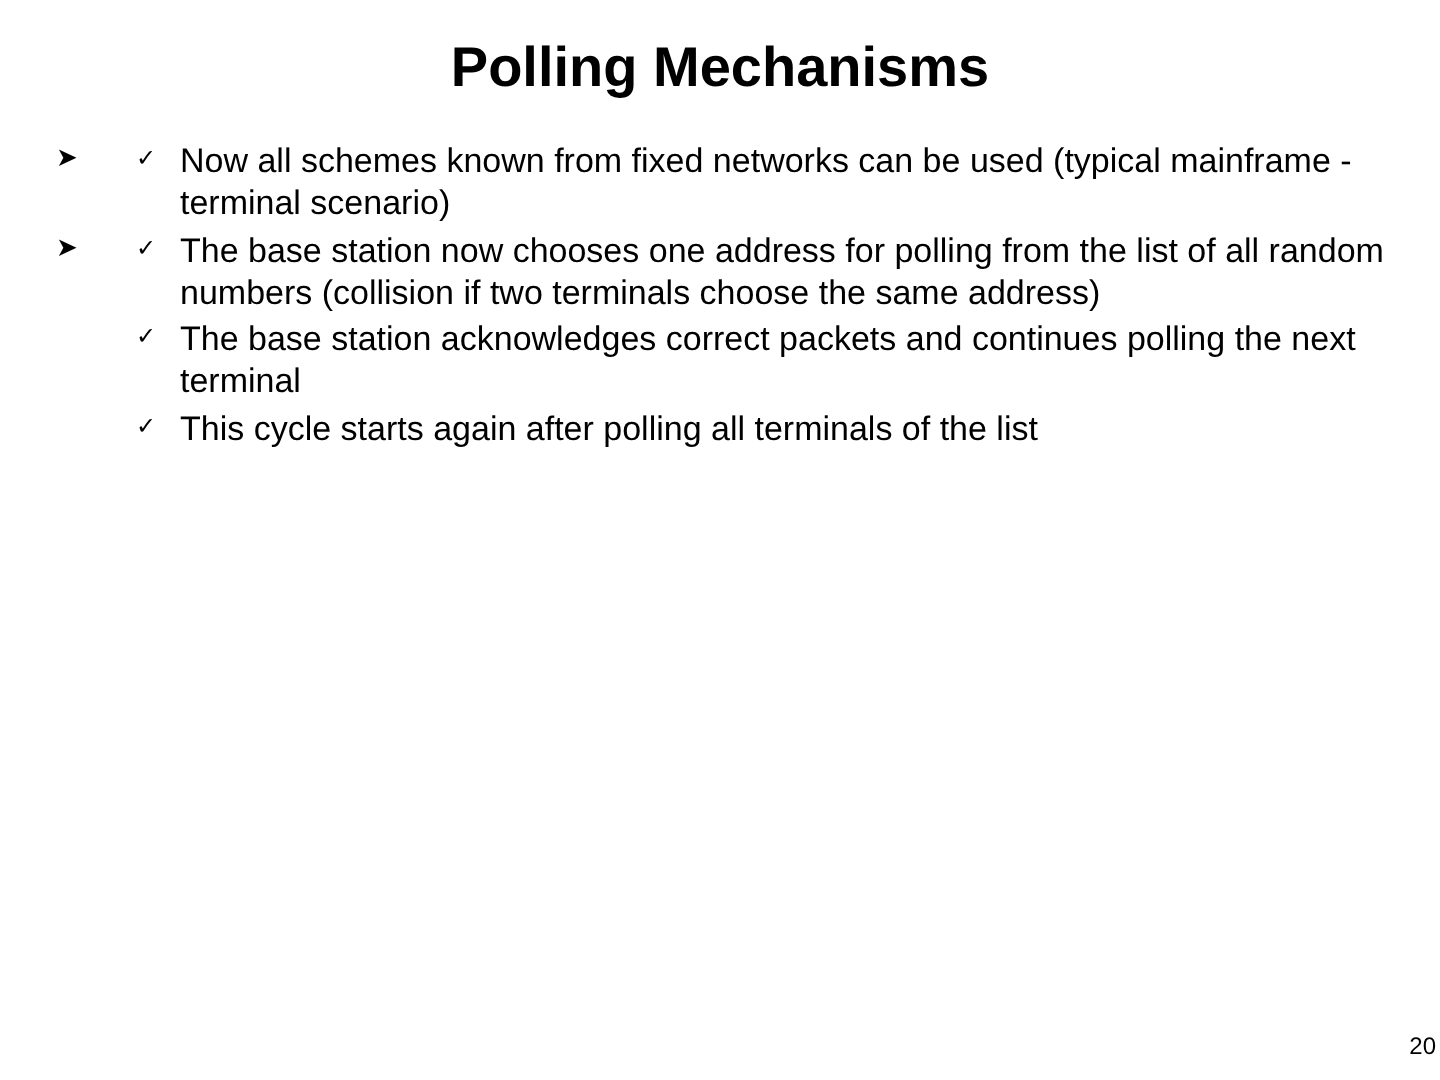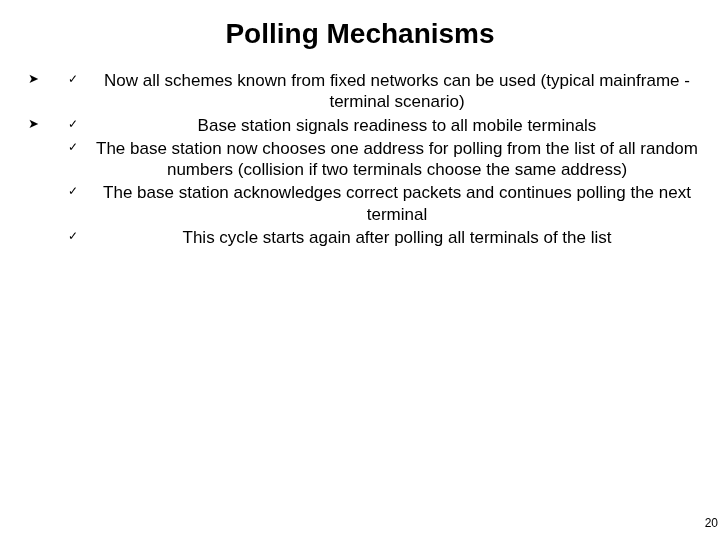--- a/index.html
+++ b/index.html
@@ -4,21 +4,21 @@
 <style>
   * { margin: 0; padding: 0; box-sizing: border-box; }
   html, body { width: 720px; height: 540px; background: #fff; font-family: Arial, Helvetica, sans-serif; color: #000; }
   .slide { position: relative; width: 720px; height: 540px; padding: 14px 16px 0 16px; }
   .title { text-align: center; font-size: 28px; font-weight: bold; margin-top: 4px; margin-bottom: 20px; }
   .content { font-size: 17px; line-height: 1.25; }
   ul.top { list-style: none; padding-left: 40px; }
   ul.top > li { position: relative; margin-bottom: 2px; }
   ul.top > li::before { content: "➤"; position: absolute; left: -28px; top: 1px; font-size: 13px; color: #000; }
   ul.sub { list-style: none; padding-left: 34px; }
-  ul.sub > li { position: relative; margin-bottom: 2px; text-align: center; }
+  ul.sub > li { position: relative; margin-bottom: 2px; }
   ul.sub > li::before { content: "✓"; position: absolute; left: -22px; top: 2px; font-size: 12px; color: #000; }
   .underline { text-decoration: underline; }
   .pagenum { position: absolute; right: 2px; bottom: 10px; font-size: 12px; }
 </style>
 </head>
 <body>
 
 <div class="slide">
   <h1 class="title">Polling Mechanisms</h1>
 
@@ -26,21 +26,20 @@
     <ul class="top">
 
       <li>
         <ul class="sub">
           <li><span>Now all schemes known from fixed networks can be used (typical mainframe - terminal scenario)</span></li>
         </ul>
       </li>
 
       <li>
         <ul class="sub">
-          <li><span>Base station signals readiness to all mobile terminals</span></li>
           <li><span>The base station now chooses one address for polling from the list of all random numbers (collision if two terminals choose the same address)</span></li>
           <li><span>The base station acknowledges correct packets and continues polling the next terminal</span></li>
           <li><span>This cycle starts again after polling all terminals of the list</span></li>
         </ul>
       </li>
 
     </ul>
   </div>
 
   <div class="pagenum">20</div>

